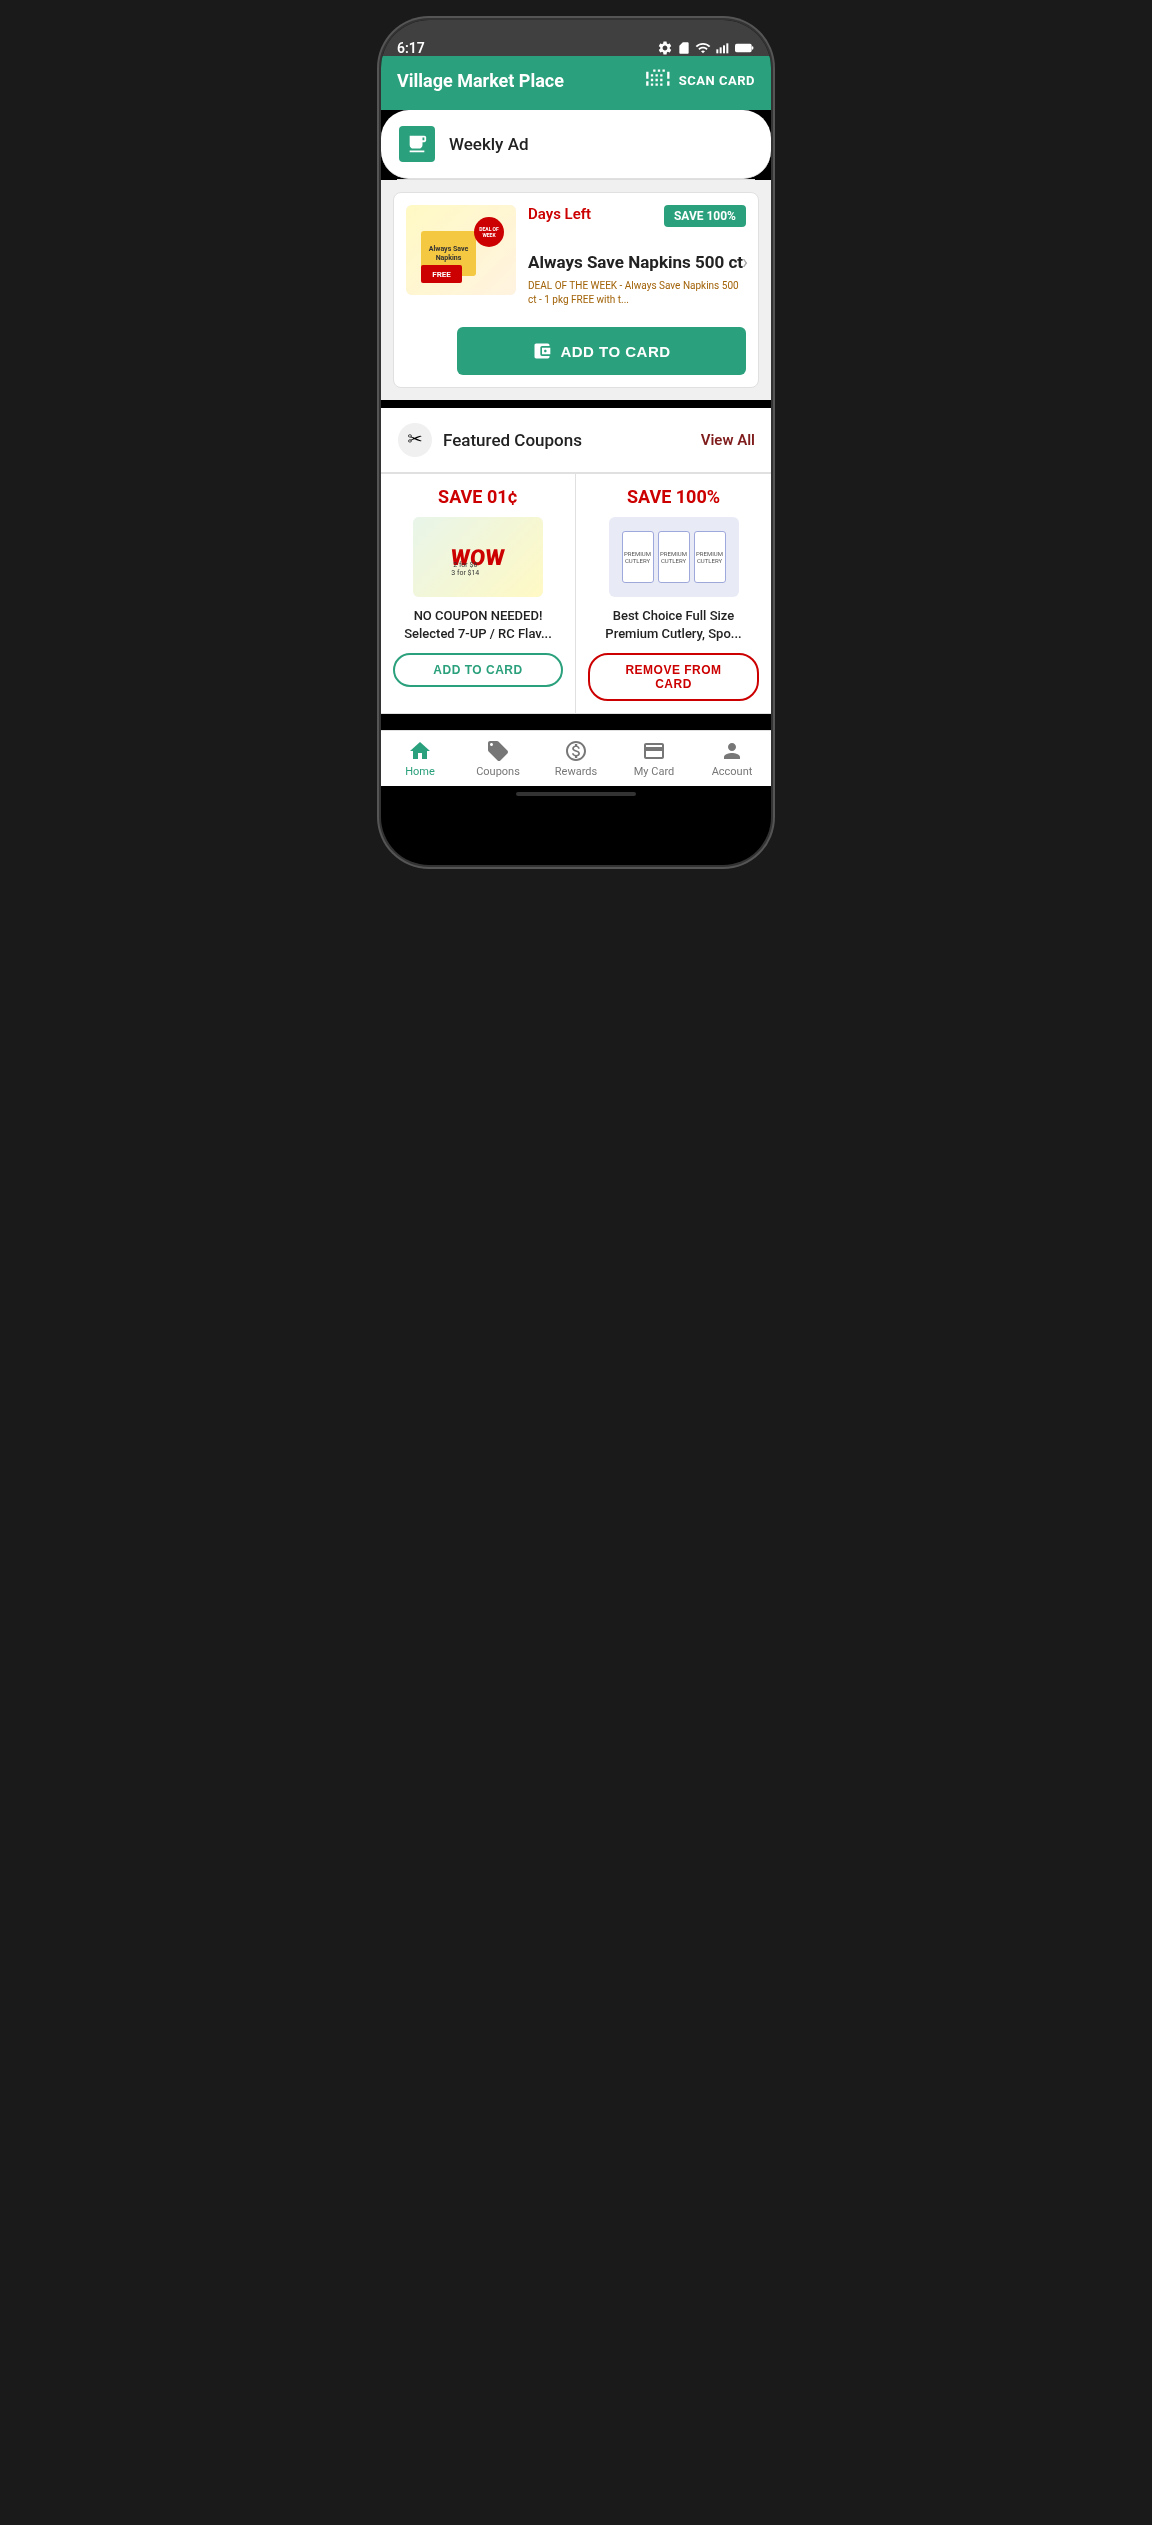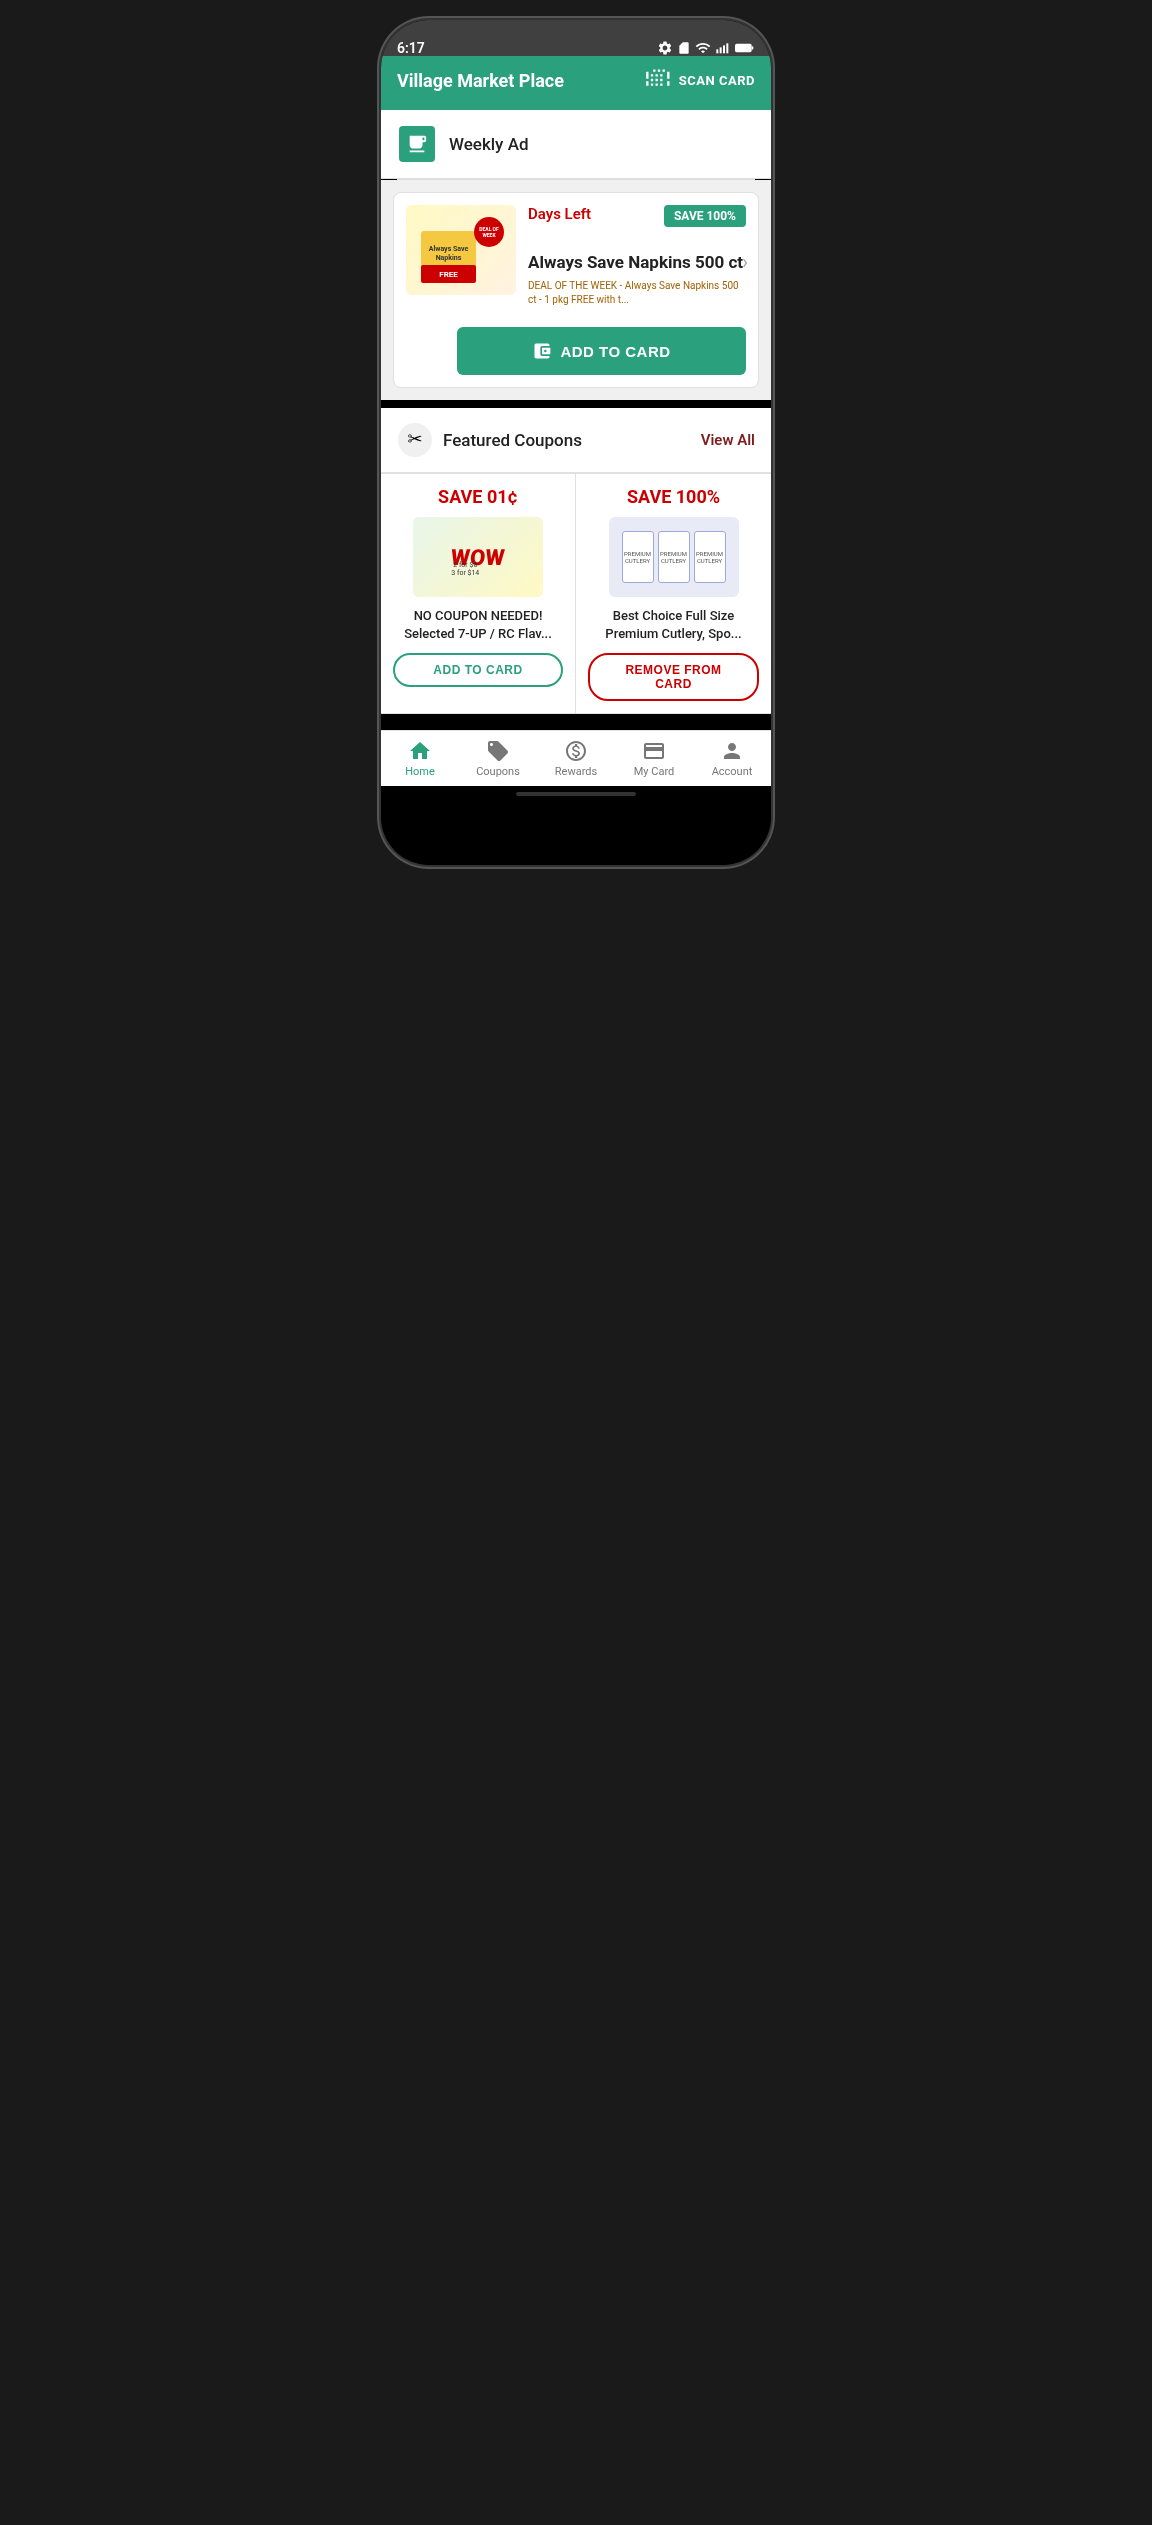--- a/index.html
+++ b/index.html
@@ -441,21 +441,21 @@
     <div class="scan-card-btn">
       <svg width="28" height="28" viewBox="0 0 24 24" fill="white">
         <path d="M3 5H1v4h2V5zm0 8H1v4h2v-4zm0-4H1v2h2V9zm16 4h2v4h-2v-4zm0-8h2v4h-2V5zm0 4h2v2h-2V9zm-4-6h2v2h-2V3zm-8 0h2v2H7V3zm4 0h2v2h-2V3zm-4 4H5v2h2V7zm0 4H5v2h2v-2zm0 4H5v2h2v-2zm4-8H9v2h2V7zm0 4H9v2h2v-2zm0 4H9v2h2v-2zm4-8h-2v2h2V7zm0 4h-2v2h2v-2zm0 4h-2v2h2v-2z"></path>
       </svg>
       <span>SCAN CARD</span>
     </div>
   </div>
 
   <div class="scrollable">
 
-    <div class="section-row" style="background:white;">
+    <div class="section-row" style="background:white;border-radius:28px;">
       <div class="section-icon">
         <div class="weekly-ad-icon">
           <svg width="22" height="22" viewBox="0 0 24 24" fill="white">
               <path d="M20 3H4v10c0 2.21 1.79 4 4 4h6c2.21 0 4-1.79 4-4v-3h2c1.11 0 2-.89 2-2V5c0-1.11-.89-2-2-2zm0 5h-2V5h2v3zM4 19h16v2H4z"></path>
             </svg>
         </div>
       </div>
       <span class="section-label">Weekly Ad</span>
     </div>
     <div class="divider"></div>
@@ -463,21 +463,21 @@
 
     <div class="deal-card-wrapper">
       <div class="deal-card">
         <div class="deal-card-top">
           <div class="deal-product-img">
             <div class="deal-product-visual">
 
               <div style="position:relative; width:90px; height:70px;">
                 <div style="position:absolute; left:5px; top:16px; width:55px; height:45px; background:#f5c842; border-radius:3px; display:flex; align-items:center; justify-content:center; font-size:7px; font-weight:bold; color:#333; text-align:center; line-height:1.2;">Always Save<br>Napkins</div>
                 <div style="position:absolute; right:2px; top:2px; width:30px; height:30px; background:#cc0000; border-radius:50%; display:flex; align-items:center; justify-content:center; font-size:5px; color:white; font-weight:bold; text-align:center; line-height:1.2;">DEAL OF<br>WEEK</div>
-                <div style="position:absolute; bottom:2px; left:5px; width:55px; height:18px; background:#cc0000; border-radius:2px; display:flex; align-items:center; justify-content:center; font-size:8px; color:white; font-weight:bold;">FREE</div>
+                <div style="position:absolute; bottom:2px; left:5px; width:41px; height:18px; background:#cc0000; border-radius:2px; display:flex; align-items:center; justify-content:center; font-size:8px; color:white; font-weight:bold;">FREE</div>
               </div>
             </div>
           </div>
           <div class="deal-card-info">
             <div class="deal-days-left">Days Left</div>
             <div class="save-badge">SAVE 100%</div>
             <div class="deal-title">Always Save Napkins 500 ct</div>
             <div class="deal-desc">DEAL OF THE WEEK - Always Save Napkins 500 ct - 1 pkg FREE with t...</div>
           </div>
           <div class="chevron-right" style="position:absolute; right:10px; top:55%; color:#aaa;">›</div>

